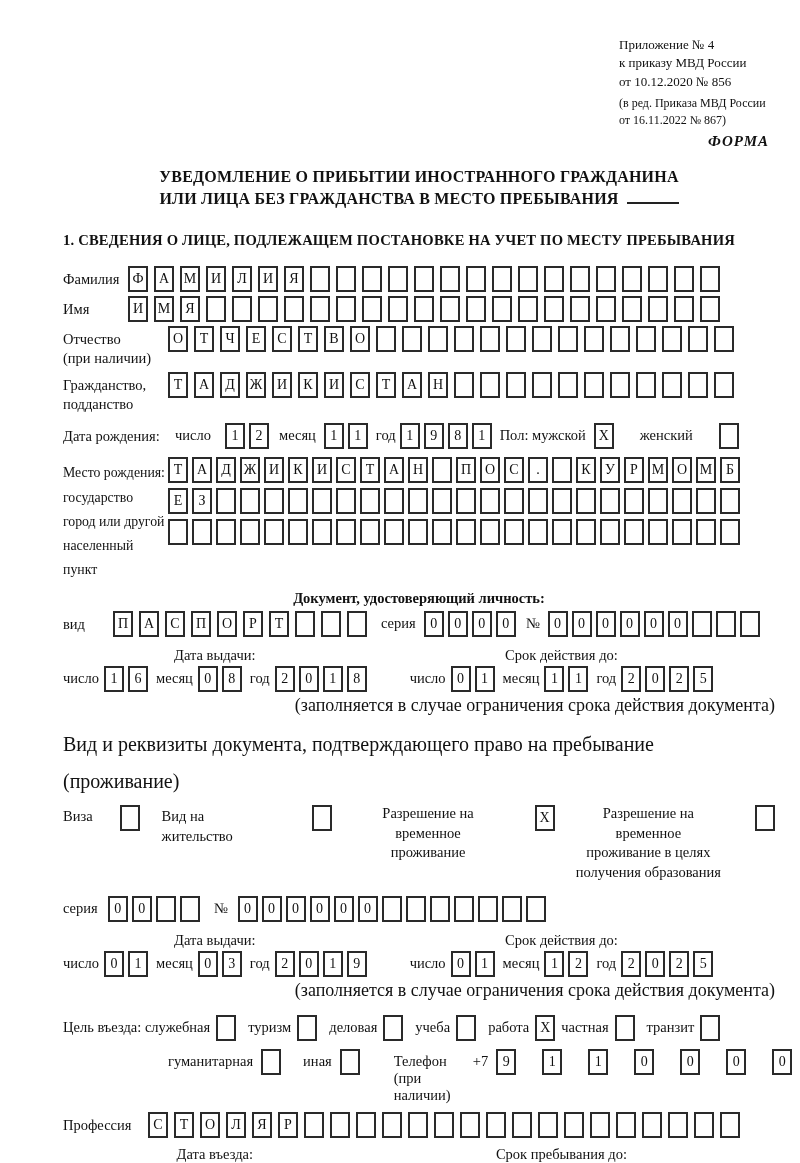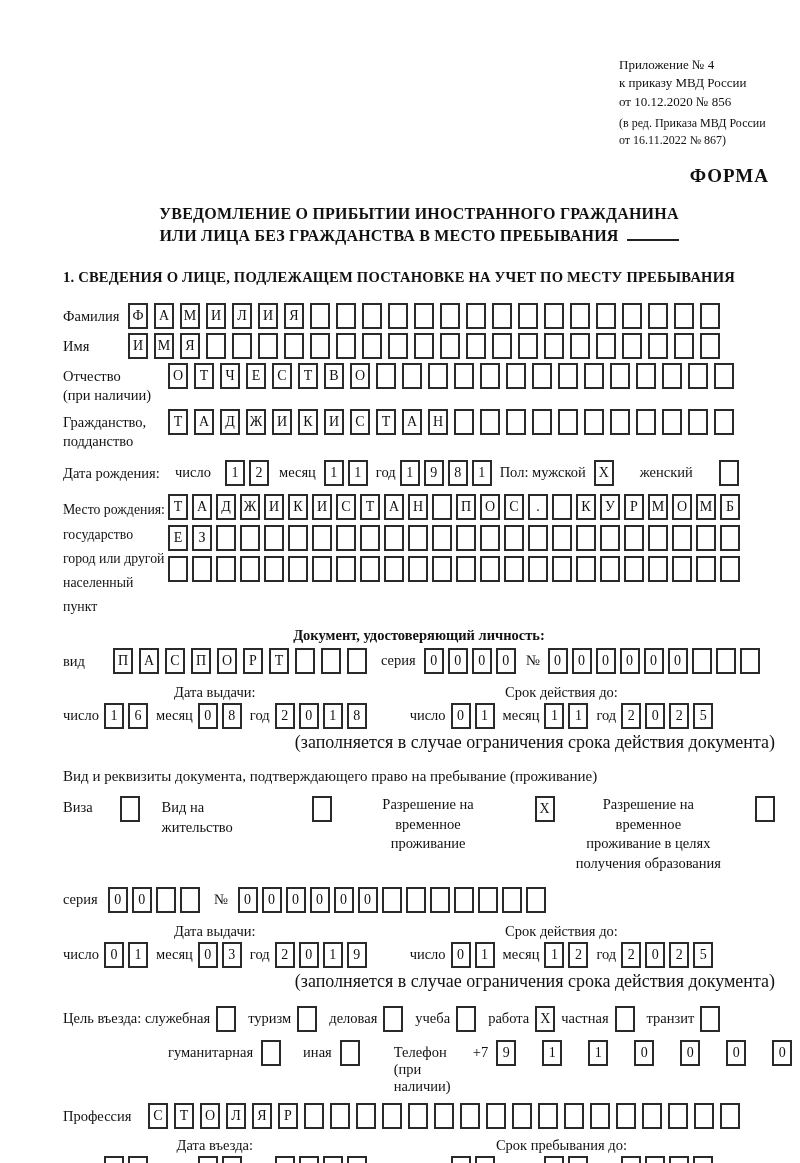--- a/index.html
+++ b/index.html
@@ -1,22 +1,22 @@
 <!DOCTYPE html>
 <html><head>
 <meta charset="utf-8">
 <style>
   * { margin:0; padding:0; box-sizing:border-box; }
   html,body { width:800px; height:1163px; background:#ffffff; color:#111;
     font-family:"Liberation Serif","DejaVu Serif",serif; font-size:14.5px; overflow:hidden; }
-  .page { padding:56px 25px 0 63px; height:894px; }
+  .page { padding:36px 25px 0 63px; height:894px; }
 
   .appendix { margin-left:556px; font-size:13px; line-height:1.42; }
   .appendix-edit { margin-left:556px; font-size:12px; line-height:1.4; margin-top:4px; }
-  .forma { text-align:right; font-weight:bold; font-size:19px; letter-spacing:1px; margin-top:16px; padding-right:6px; }
+  .forma { text-align:right; font-weight:bold; font-size:15px; letter-spacing:1px; margin-top:4px; padding-right:6px;font-style:italic; }
 
   .title { text-align:center; font-weight:bold; font-size:16px; line-height:1.38; margin-top:16px; letter-spacing:0.2px; }
   .title-underline { display:inline-block; width:52px; border-bottom:2px solid #222; height:0.9em; margin-left:8px; }
   .section-title { font-weight:bold; font-size:14.6px; margin-top:22px; letter-spacing:0.2px; white-space:nowrap; }
 
   .frow { display:flex; align-items:flex-start; margin-top:4px; }
   .flabel { flex:none; padding-top:4px; line-height:1.3; }
   .cells { display:flex; gap:6px; flex:none; }
   .cell { flex:none; width:20px; height:26px; border:2px solid #2a2a2a; display:flex;
           align-items:center; justify-content:center; font-size:14px; line-height:1; background:#fff; }
@@ -32,21 +32,21 @@
 
   .dates { display:flex; margin-top:10px; }
   .dcol { }
   .dcol + .dcol { margin-left:43px; }
   .dtitle { text-align:center; font-size:14.5px; margin-bottom:2px; }
   .dline { display:flex; align-items:flex-start; }
   .dline .dlabel { margin-right:5px; margin-left:8px; }
   .dline .dlabel:first-child { margin-left:0; }
   .dnote { text-align:right; font-size:18px; margin-top:3px; }
 
-  .res-text { margin-top:10px; line-height:1.85; font-size:15px; }
+  .res-text { margin-top:10px; line-height:1.85; font-size:20px; }
   .permits { display:flex; align-items:flex-start; margin-top:4px; }
   .pitem { display:flex; align-items:flex-start;gap:23px; }
   .pitem .ptext { line-height:1.35; }
   .pitem .ptext.centered { text-align:center; }
   .pitem .cell { margin-left:8px; margin-top:1px; }
 
   .goal { display:flex; align-items:flex-start; margin-top:14px; }
   .goal .glabel { padding-top:4px; margin-right:6px; }
   .goal .cell { margin-right:12px; }
 

